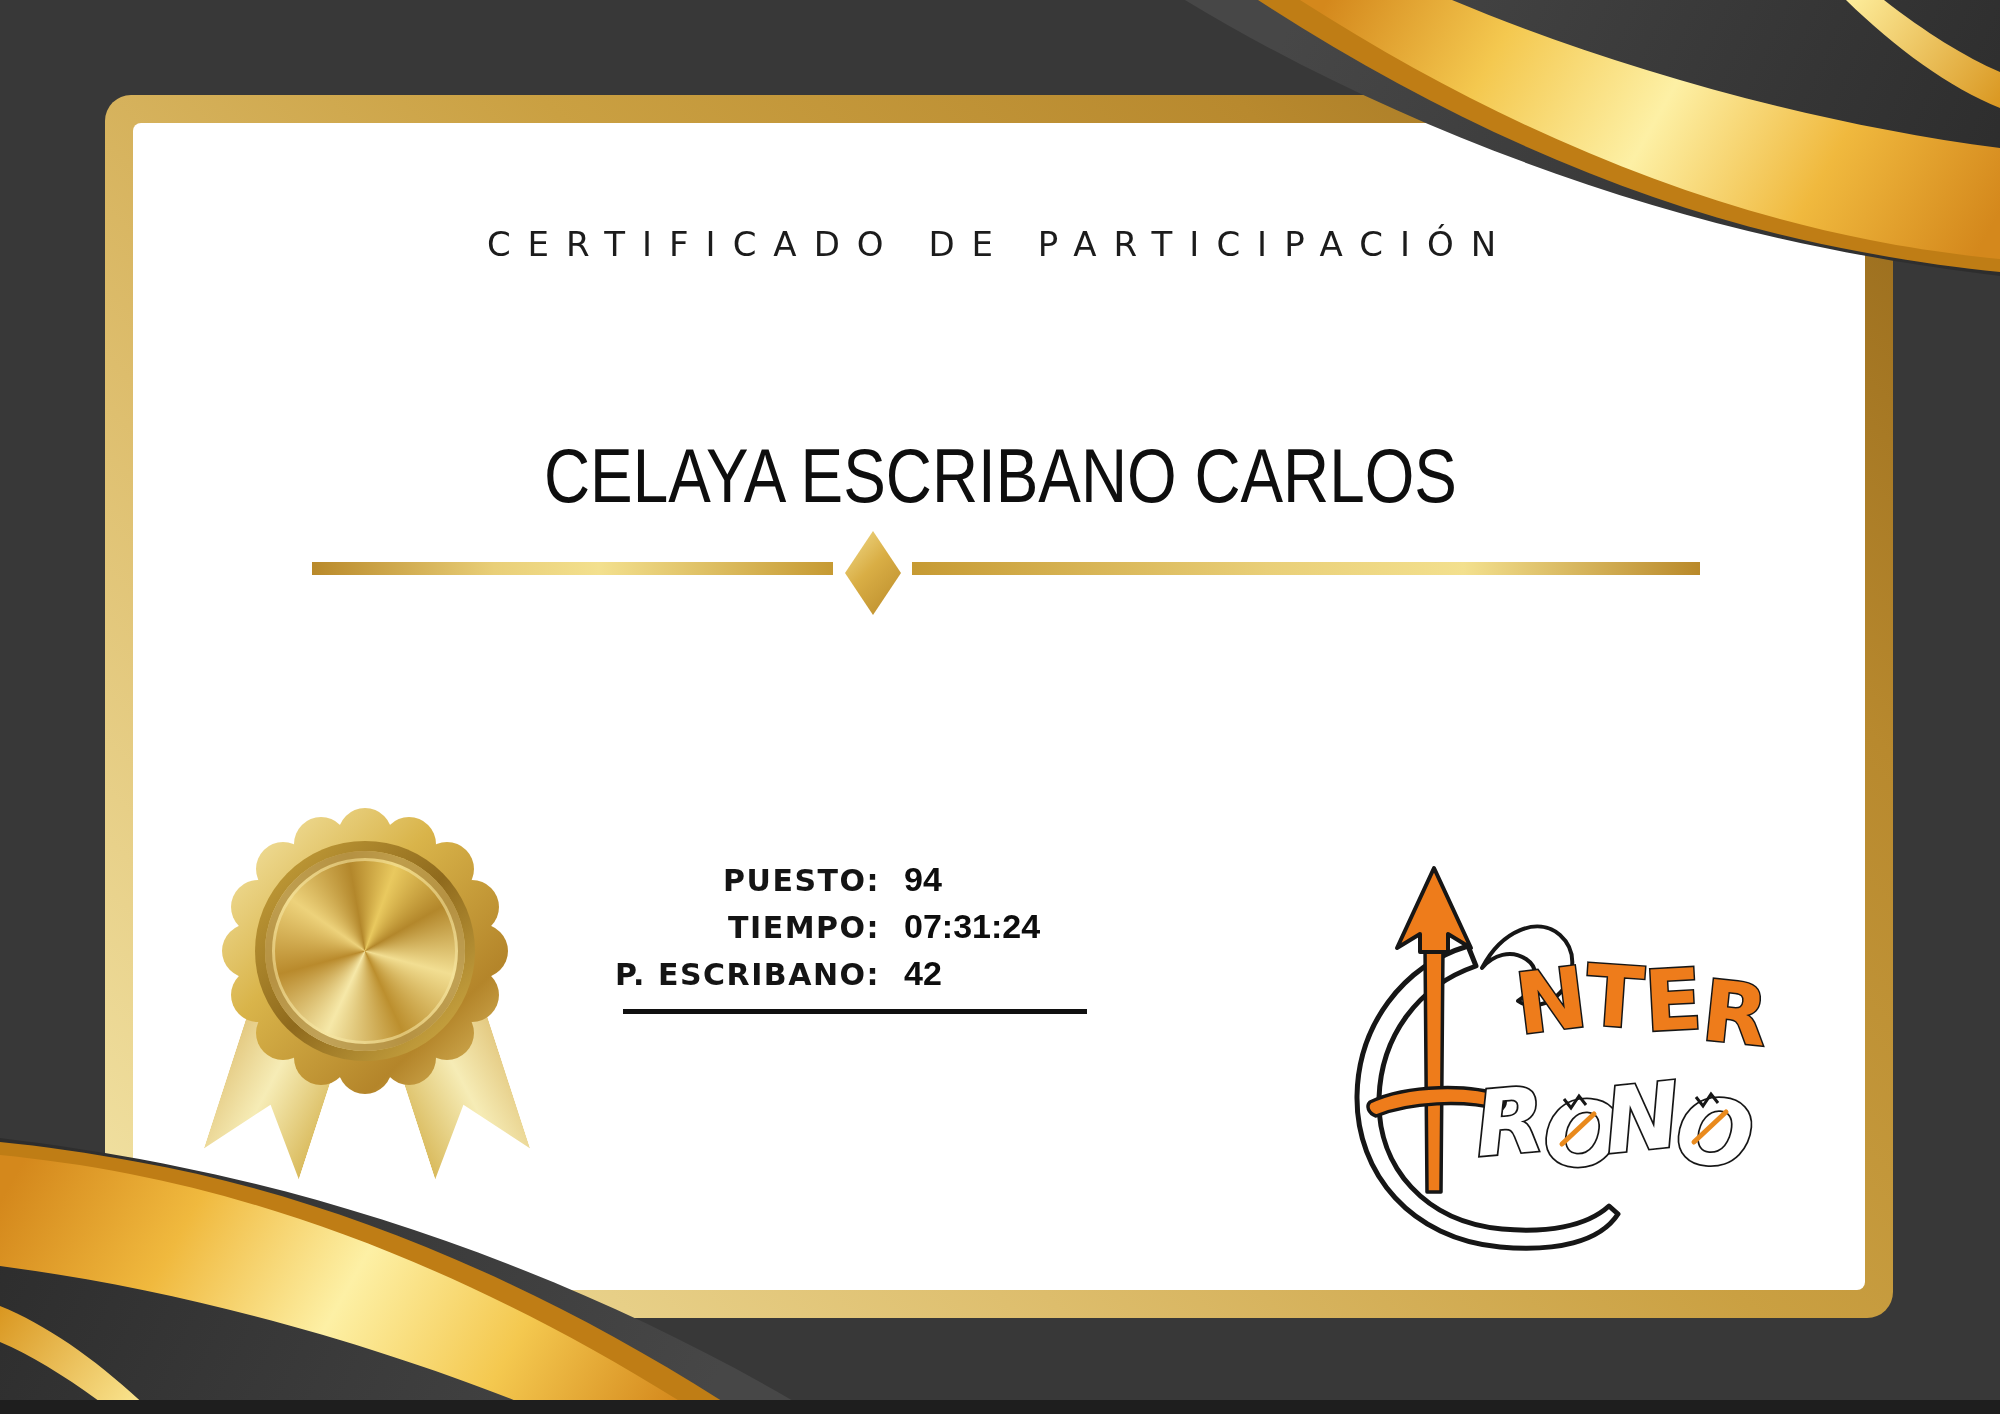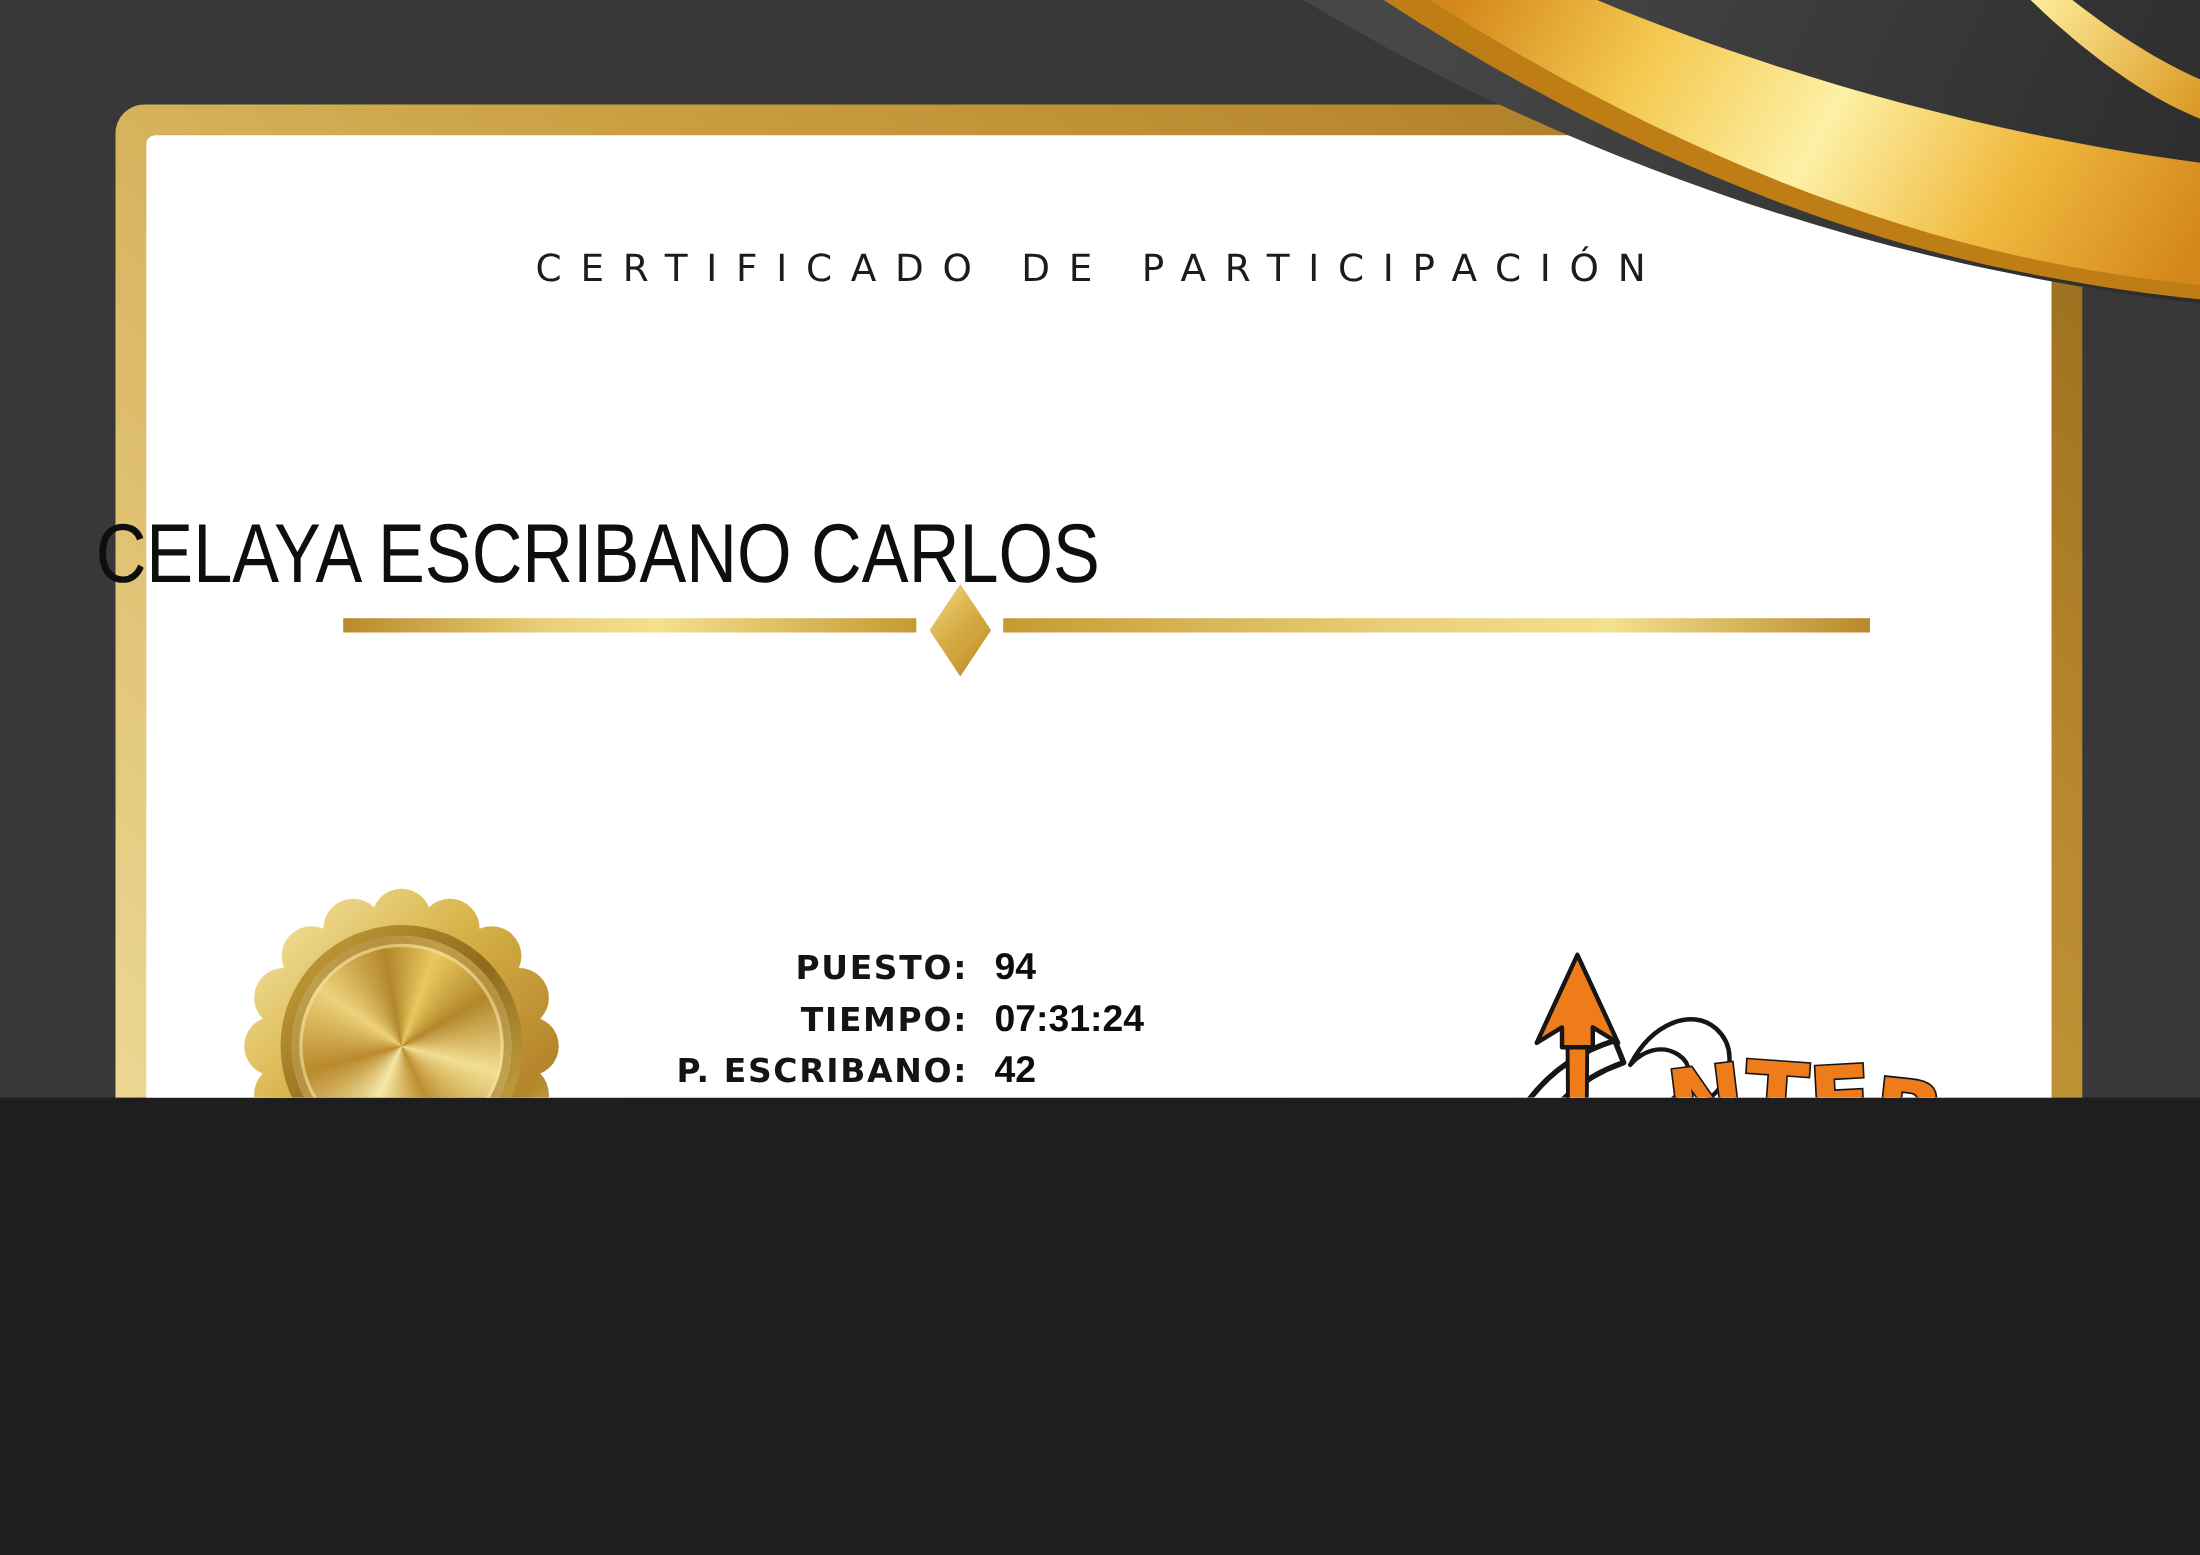--- a/index.html
+++ b/index.html
@@ -1,30 +1,30 @@
 <!DOCTYPE html>
 <html><head>
 <meta charset="utf-8">
 <style>
   html,body{margin:0;padding:0;background:#1e1e1e;}
-  .stage{position:relative;width:2000px;height:998px;overflow:hidden;
+  .stage{position:relative;width:2000px;height:1400px;overflow:hidden;
          background:#383838;font-family:"Liberation Sans",sans-serif;}
 
   
   .frame{position:absolute;left:105px;top:95px;width:1788px;height:1223px;
          border-radius:26px;z-index:1;
          background:linear-gradient(225deg,#96691b 0%,#b8892e 22%,#caa042 45%,#ddbd6c 68%,#f3e5a8 100%);}
   .paper{position:absolute;left:133px;top:123px;width:1732px;height:1167px;
          background:#ffffff;border-radius:8px;z-index:2;}
 
   
   .title{position:absolute;left:0;right:0;top:224px;text-align:center;z-index:4;
          font-family:"DejaVu Sans",sans-serif;font-size:34px;letter-spacing:17px;
          color:#1c1c1c;font-weight:400;}
-  .name-wrap{position:absolute;left:0;right:0;top:432px;z-index:4;margin-top:28px;}
+  .name-wrap{position:absolute;left:0;right:0;top:432px;text-align:center;z-index:4;}
   .name-wrap span{display:inline-block;transform:scaleX(.84);transform-origin:center;
          font-size:76px;color:#0e0e0e;letter-spacing:0px;white-space:nowrap;}
   .subtitle-wrap{position:absolute;left:0;right:0;top:634px;text-align:center;z-index:4;}
   .subtitle-wrap span{display:inline-block;transform:scaleX(.85);transform-origin:center;
          font-size:39px;font-weight:700;letter-spacing:.5px;color:#161616;white-space:nowrap;}
 
   
   .bar{position:absolute;height:13px;top:562px;z-index:4;
        background:linear-gradient(90deg,#b9892a 0%,#e9cf78 35%,#f3e08e 55%,#c69a33 100%);}
   .bar-left{left:312px;width:521px;}

